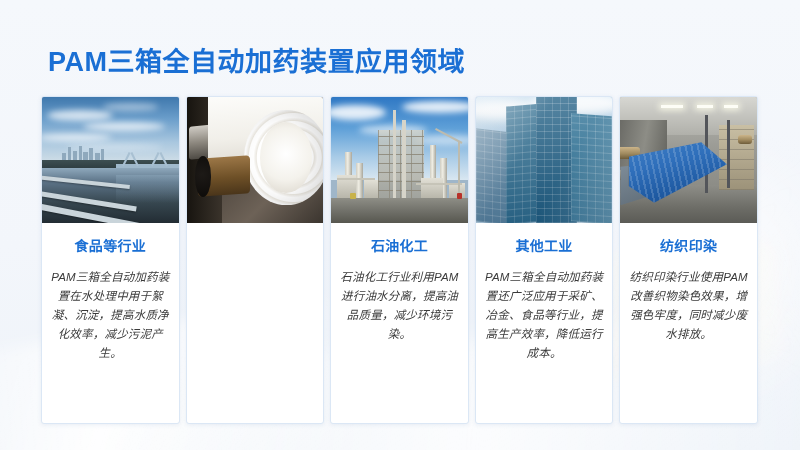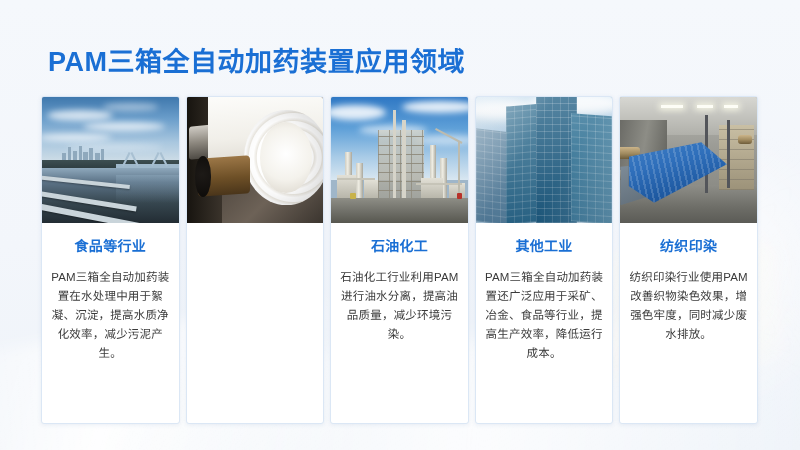--- a/index.html
+++ b/index.html
@@ -84,20 +84,21 @@
   .card-title{
     font-size:14px;font-weight:bold;color:#1a6fd4;
     line-height:18px;text-align:center;
     margin-bottom:13px;
     letter-spacing:.3px;
   }
   .card-text{
     font-size:11.5px;line-height:19px;color:#3a3a3a;
     text-align:center;
     letter-spacing:.2px;
+    font-style:italic;
   }
 
   
   .ph{position:absolute;inset:0;}
 
   
   .w-sky{position:absolute;left:0;right:0;top:0;height:58%;
     background:linear-gradient(180deg,#3f78ad 0%,#6b9ecb 30%,#a9c7df 62%,#dfe7ea 100%);}
   .w-cloud{position:absolute;background:rgba(255,255,255,.72);border-radius:50%;filter:blur(3px);}
   .w-c1{left:4%;top:10%;width:48%;height:9%;}

